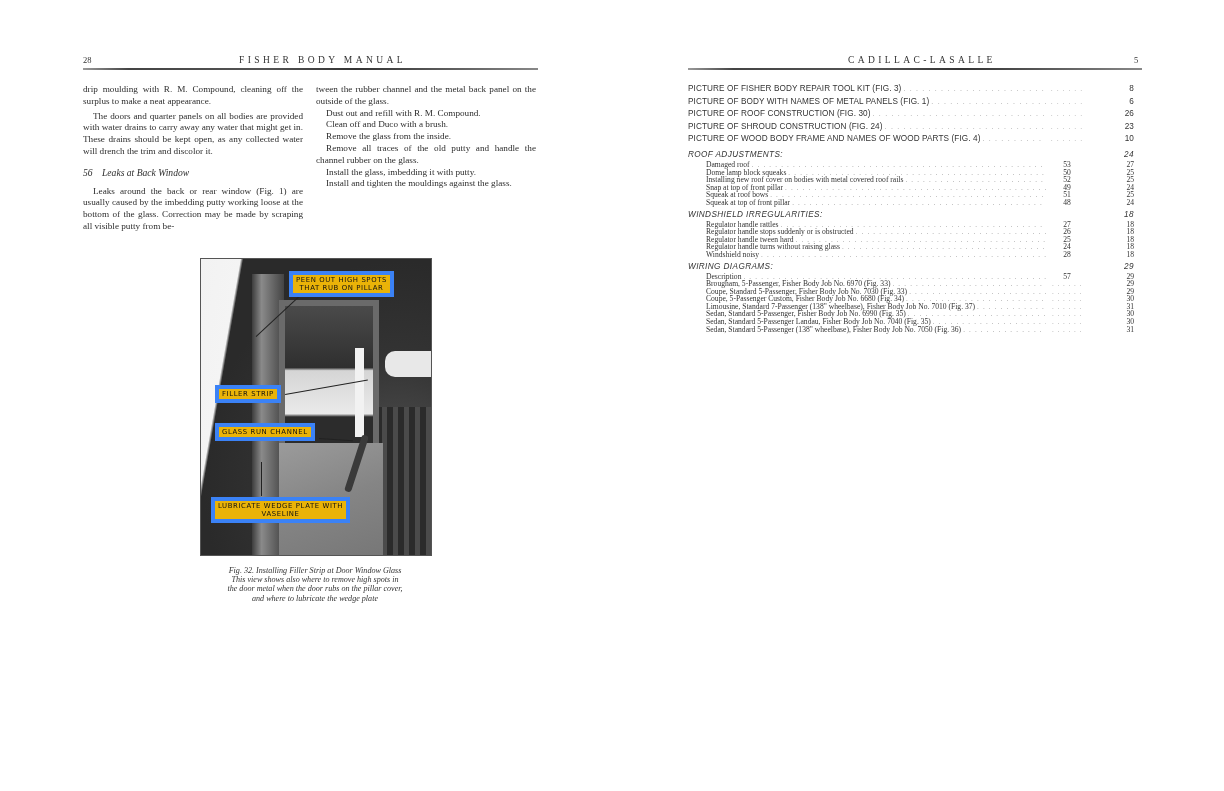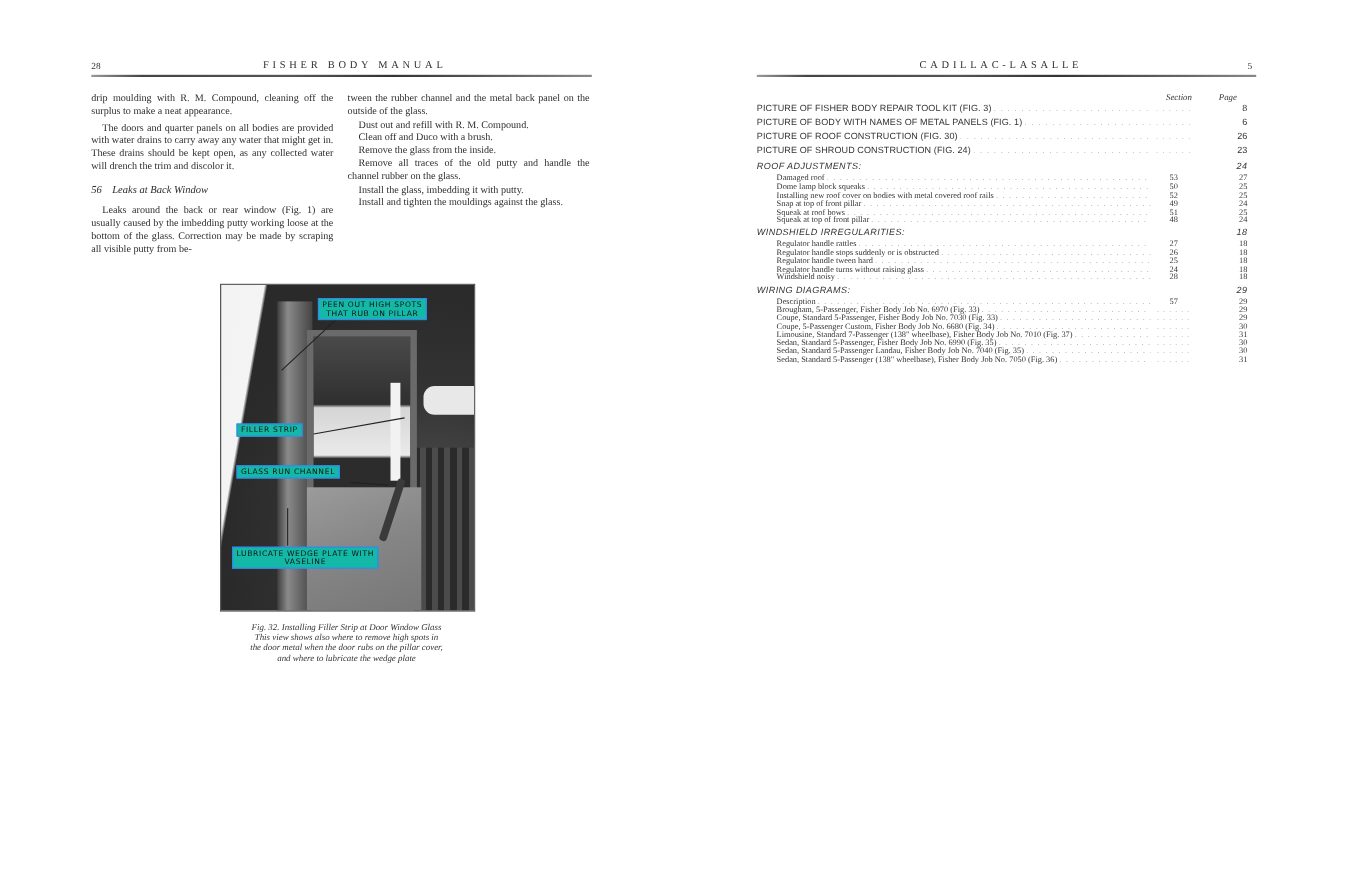--- a/index.html
+++ b/index.html
@@ -32,21 +32,21 @@
               background: linear-gradient(to right, #3d3d3d, #8a8a8a 30%, #6c6c6c 60%, #444); }
     .window-frame { position: absolute; left: 34%; top: 14%; width: 38%; height: 52%;
                     border: 6px solid #6a6a6a; background: linear-gradient(#4a4a4a, #2f2f2f 40%, #d5d5d5 42%, #eaeaea 70%, #2c2c2c 72%); }
     .door-panel { position: absolute; left: 34%; top: 62%; width: 45%; height: 38%;
                   background: linear-gradient(160deg, #9b9b9b, #858585 50%, #777); }
     .seat { position: absolute; right: 0; top: 50%; width: 24%; height: 50%;
             background: repeating-linear-gradient(90deg, #2b2b2b 0 6px, #4b4b4b 6px 11px); }
     .hand { position: absolute; right: 0; top: 31%; width: 20%; height: 9%; background: #e8e8e8; border-radius: 10px 0 0 10px; }
     .strip { position: absolute; left: 67%; top: 30%; width: 4%; height: 30%; background: #f2f2f2; }
     .tool { position: absolute; left: 66%; top: 59%; width: 3%; height: 20%; background: #3a3a3a; transform: rotate(18deg); border-radius: 3px; }
-    .label { position: absolute; background: #14b8a6; border: 1px solid #3b82f6; font-family: "DejaVu Sans", sans-serif;
+    .label { position: absolute; background: #eab308; border: 4px solid #3b82f6; font-family: "DejaVu Sans", sans-serif;
              font-size: 6.9px; letter-spacing: .6px; line-height: 8px; padding: 1px 3px; color: #111; text-align: center; white-space: nowrap; }
     .leader { position: absolute; height: 1px; background: #222; transform-origin: 0 0; }
 
     .caption { position: absolute; left: 197px; top: 566px; width: 236px; text-align: center;
                font-style: italic; font-size: 8.1px; line-height: 9.2px; color: #333; }
 
     .toc { position: absolute; left: 76px; top: 84px; width: 452px; font-size: 8.8px; color: #333; }
     .toc-header { position: relative; height: 10px; font-style: italic; font-size: 8px; }
     .toc-header .h-section { position: absolute; left: 372px; }
     .toc-header .h-page { position: absolute; left: 420px; }
@@ -118,29 +118,25 @@
 
   <div class="caption">
     <div>Fig. 32.  Installing Filler Strip at Door Window Glass</div>
     <div>This view shows also where to remove high spots in</div>
     <div>the door metal when the door rubs on the pillar cover,</div>
     <div>and where to lubricate the wedge plate</div>
   </div>
 </div>
 
 <div class="page right-page">
-  <span class="running-head" style="left:224px;">CADILLAC-LASALLE</span>
+  <span class="running-head" style="left:236px;">CADILLAC-LASALLE</span>
   <span class="page-number" style="left:522px;">5</span>
   <div class="rule" style="left:76px; width:454px;"></div>
 
   <div class="toc">
-    <div class="toc-header">
-      <span class="h-section">Section</span>
-      <span class="h-page">Page</span>
-    </div>
 
     <div id="toc-top">
         <div class="row top">
           <span class="t">PICTURE OF FISHER BODY REPAIR TOOL KIT (FIG. 3)</span>
           <span class="dots"></span>
           <span class="sec sec-dots">. . . . . .</span>
           <span class="pg">8</span>
         </div>
         <div class="row top">
           <span class="t">PICTURE OF BODY WITH NAMES OF METAL PANELS (FIG. 1)</span>
@@ -152,20 +148,26 @@
           <span class="t">PICTURE OF ROOF CONSTRUCTION (FIG. 30)</span>
           <span class="dots"></span>
           <span class="sec sec-dots">. . . . . .</span>
           <span class="pg">26</span>
         </div>
         <div class="row top">
           <span class="t">PICTURE OF SHROUD CONSTRUCTION (FIG. 24)</span>
           <span class="dots"></span>
           <span class="sec sec-dots">. . . . . .</span>
           <span class="pg">23</span>
+        </div>
+        <div class="row top">
+          <span class="t">PICTURE OF WOOD BODY FRAME AND NAMES OF WOOD PARTS (FIG. 4)</span>
+          <span class="dots"></span>
+          <span class="sec sec-dots">. . . . . .</span>
+          <span class="pg">10</span>
         </div>
       </div>
     <div id="toc-groups">
         <div class="row group">
           <span class="t">ROOF ADJUSTMENTS:</span>
           <span style="flex:1"></span>
           <span class="sec"></span>
           <span class="pg">24</span>
         </div>
         <div class="row sub">

